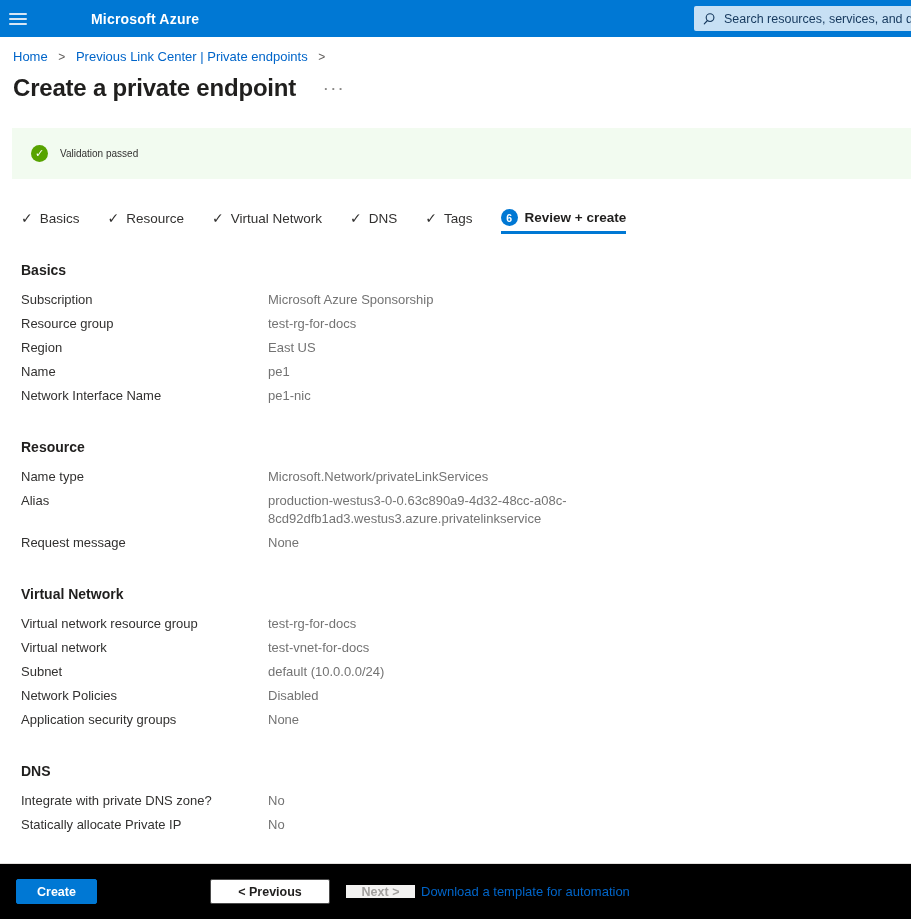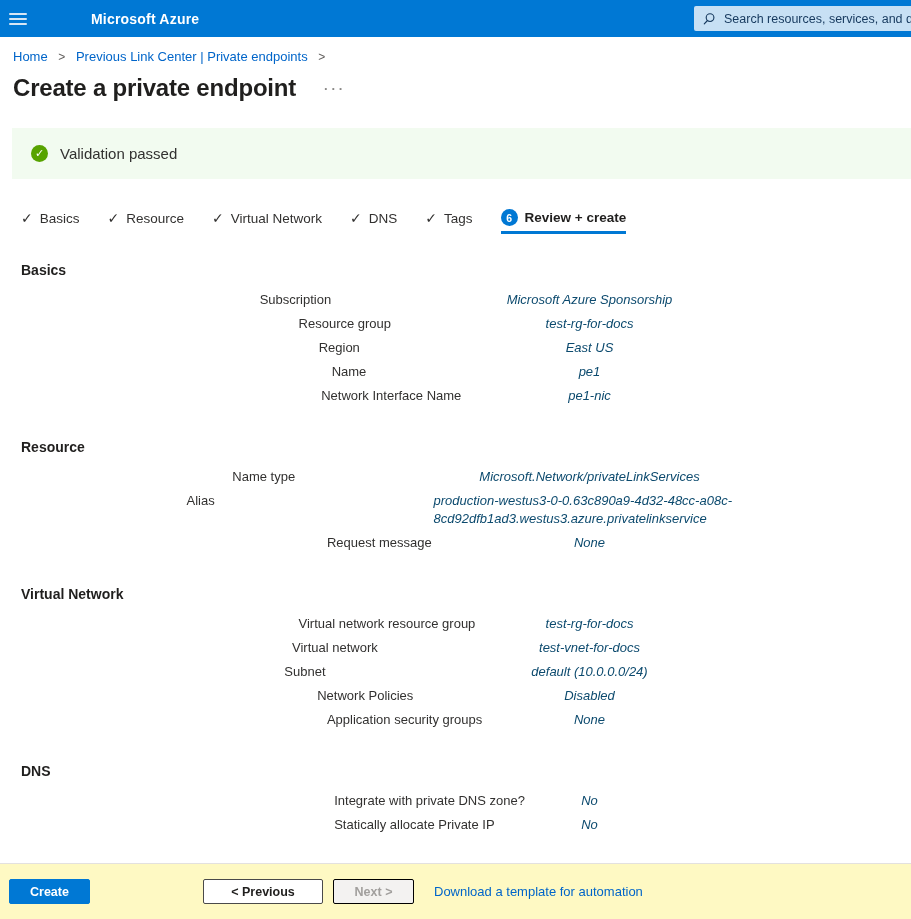--- a/index.html
+++ b/index.html
@@ -27,44 +27,44 @@
   .breadcrumb { margin: 12px 0 0 13px; font-size: 13px; }
   .crumb { color: #0065c9; text-decoration: none; cursor: pointer; }
   .crumb-sep { color: #605e5c; font-size: 12px; margin: 0 7px; }
   .title-row { display: flex; align-items: center; margin: 9px 0 0 13px; }
   .page-title { font-size: 24px; line-height: 30px; font-weight: 700; color: #201f1e; letter-spacing: -.2px; }
   .more-btn { margin-left: 28px; color: #8a8886; font-weight: 700; letter-spacing: 3px; font-size: 13px; cursor: pointer; }
 
   
   .banner { margin: 25px 0 0 12px; height: 51px; background: #f2fbf0; display: flex; align-items: center; padding-left: 19px; gap: 12px; }
   .banner-icon { width: 17px; height: 17px; border-radius: 50%; background: #57a300; color: #fff; font-size: 11px; font-weight: 700; display: flex; align-items: center; justify-content: center; flex-shrink: 0; }
-  .banner-text { font-size: 15px; color: #323130; }
+  .banner-text { font-size: 10px; color: #323130; }
 
   
   .tab-list { display: flex; margin: 30px 0 0 21px; gap: 28px; align-items: flex-end; }
   .tab { display: flex; align-items: center; gap: 7px; padding-bottom: 8px; font-size: 13.5px; color: #323130; cursor: pointer; white-space: nowrap; }
   .tab-check { font-size: 14px; color: #323130; }
   .tab.active { border-bottom: 3px solid #0078d4; padding-bottom: 5px; font-weight: 700; color: #201f1e; }
   .tab-badge { width: 17px; height: 17px; border-radius: 50%; background: #0078d4; color: #fff; font-size: 10.5px; font-weight: 700; display: flex; align-items: center; justify-content: center; flex-shrink: 0; }
 
   
   .sections { margin: 28px 0 0 21px; }
   .section { margin-bottom: 31px; }
   .section-heading { font-size: 14px; font-weight: 700; color: #201f1e; margin-bottom: 10px; }
-  .kv-row { display: flex; padding: 3px 0; line-height: 18px; justify-content: center; }
+  .kv-row { display: flex; padding: 3px 0; line-height: 18px; }
   .kv-label { width: 247px; flex-shrink: 0; color: #323130; }
-  .kv-value { max-width: 312px; color: #0c4a6e; overflow-wrap: break-word; font-style: italic; }
-
-  
-  .footer { position: absolute; left: 0; bottom: 0; width: 911px; height: 56px; background: #fef9c3; border-top: 1px solid #e3e1df; display: flex; align-items: center; padding-left: 9px; }
+  .kv-value { max-width: 312px; color: #737373; overflow-wrap: break-word; }
+
+  
+  .footer { position: absolute; left: 0; bottom: 0; width: 911px; height: 56px; background: #000000; border-top: 1px solid #e3e1df; display: flex; align-items: center; padding-left: 16px; }
   .btn { height: 25px; font-size: 12.5px; font-weight: 700; border-radius: 2px; display: flex; align-items: center; justify-content: center; cursor: pointer; }
   .btn-create { width: 81px; background: #0078d4; border: 1px solid #0078d4; color: #fff; }
   .btn-prev { width: 120px; margin-left: 113px; background: #fff; border: 1px solid #4a4a4a; color: #201f1e; }
-  .btn-next { width: 81px; margin-left: 10px; background: #f3f2f1; border: 1px solid #000000; color: #a19f9d; cursor: default; }
-  .footer-link { margin-left: 20px; color: #0065c9; font-size: 13px; text-decoration: none; cursor: pointer; }
+  .btn-next { width: 81px; margin-left: 10px; background: #f3f2f1; border: 6px solid #000000; color: #a19f9d; cursor: default; }
+  .footer-link { color: #0065c9; font-size: 13px; text-decoration: none; cursor: pointer; }
 </style>
 </head>
 <body>
 
 <header class="topbar">
   <div class="hamburger">
     <span></span>
       <span></span>
       <span></span>
   </div>

